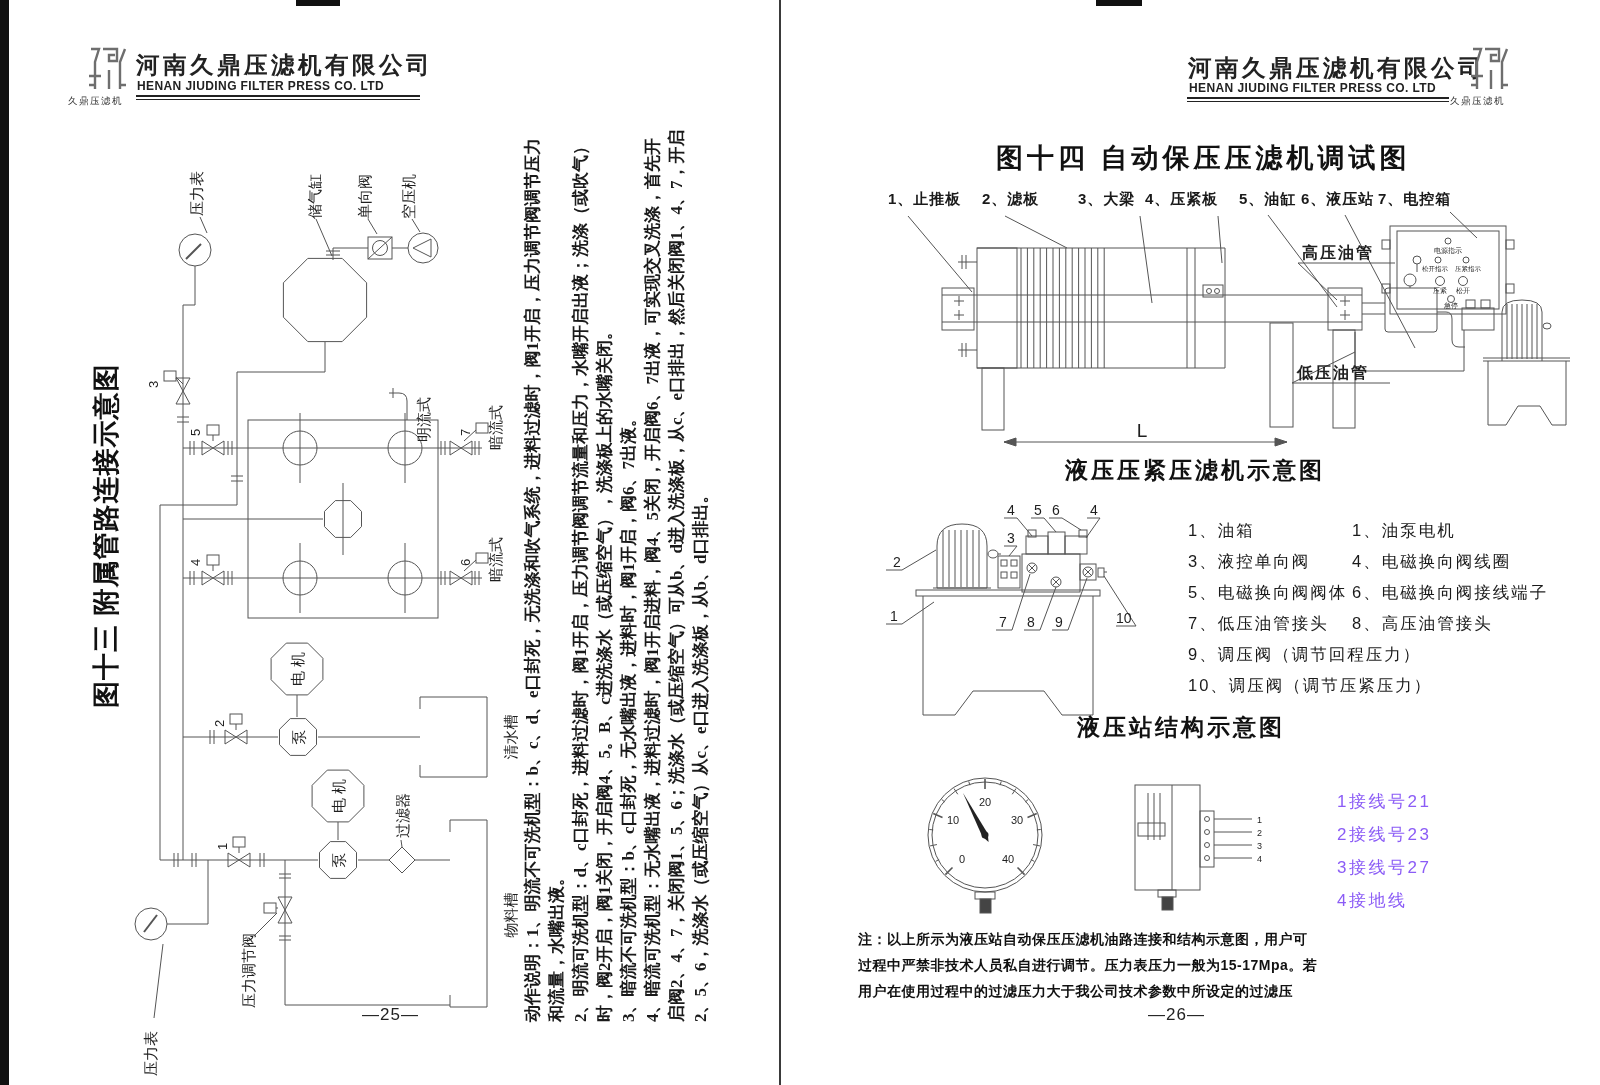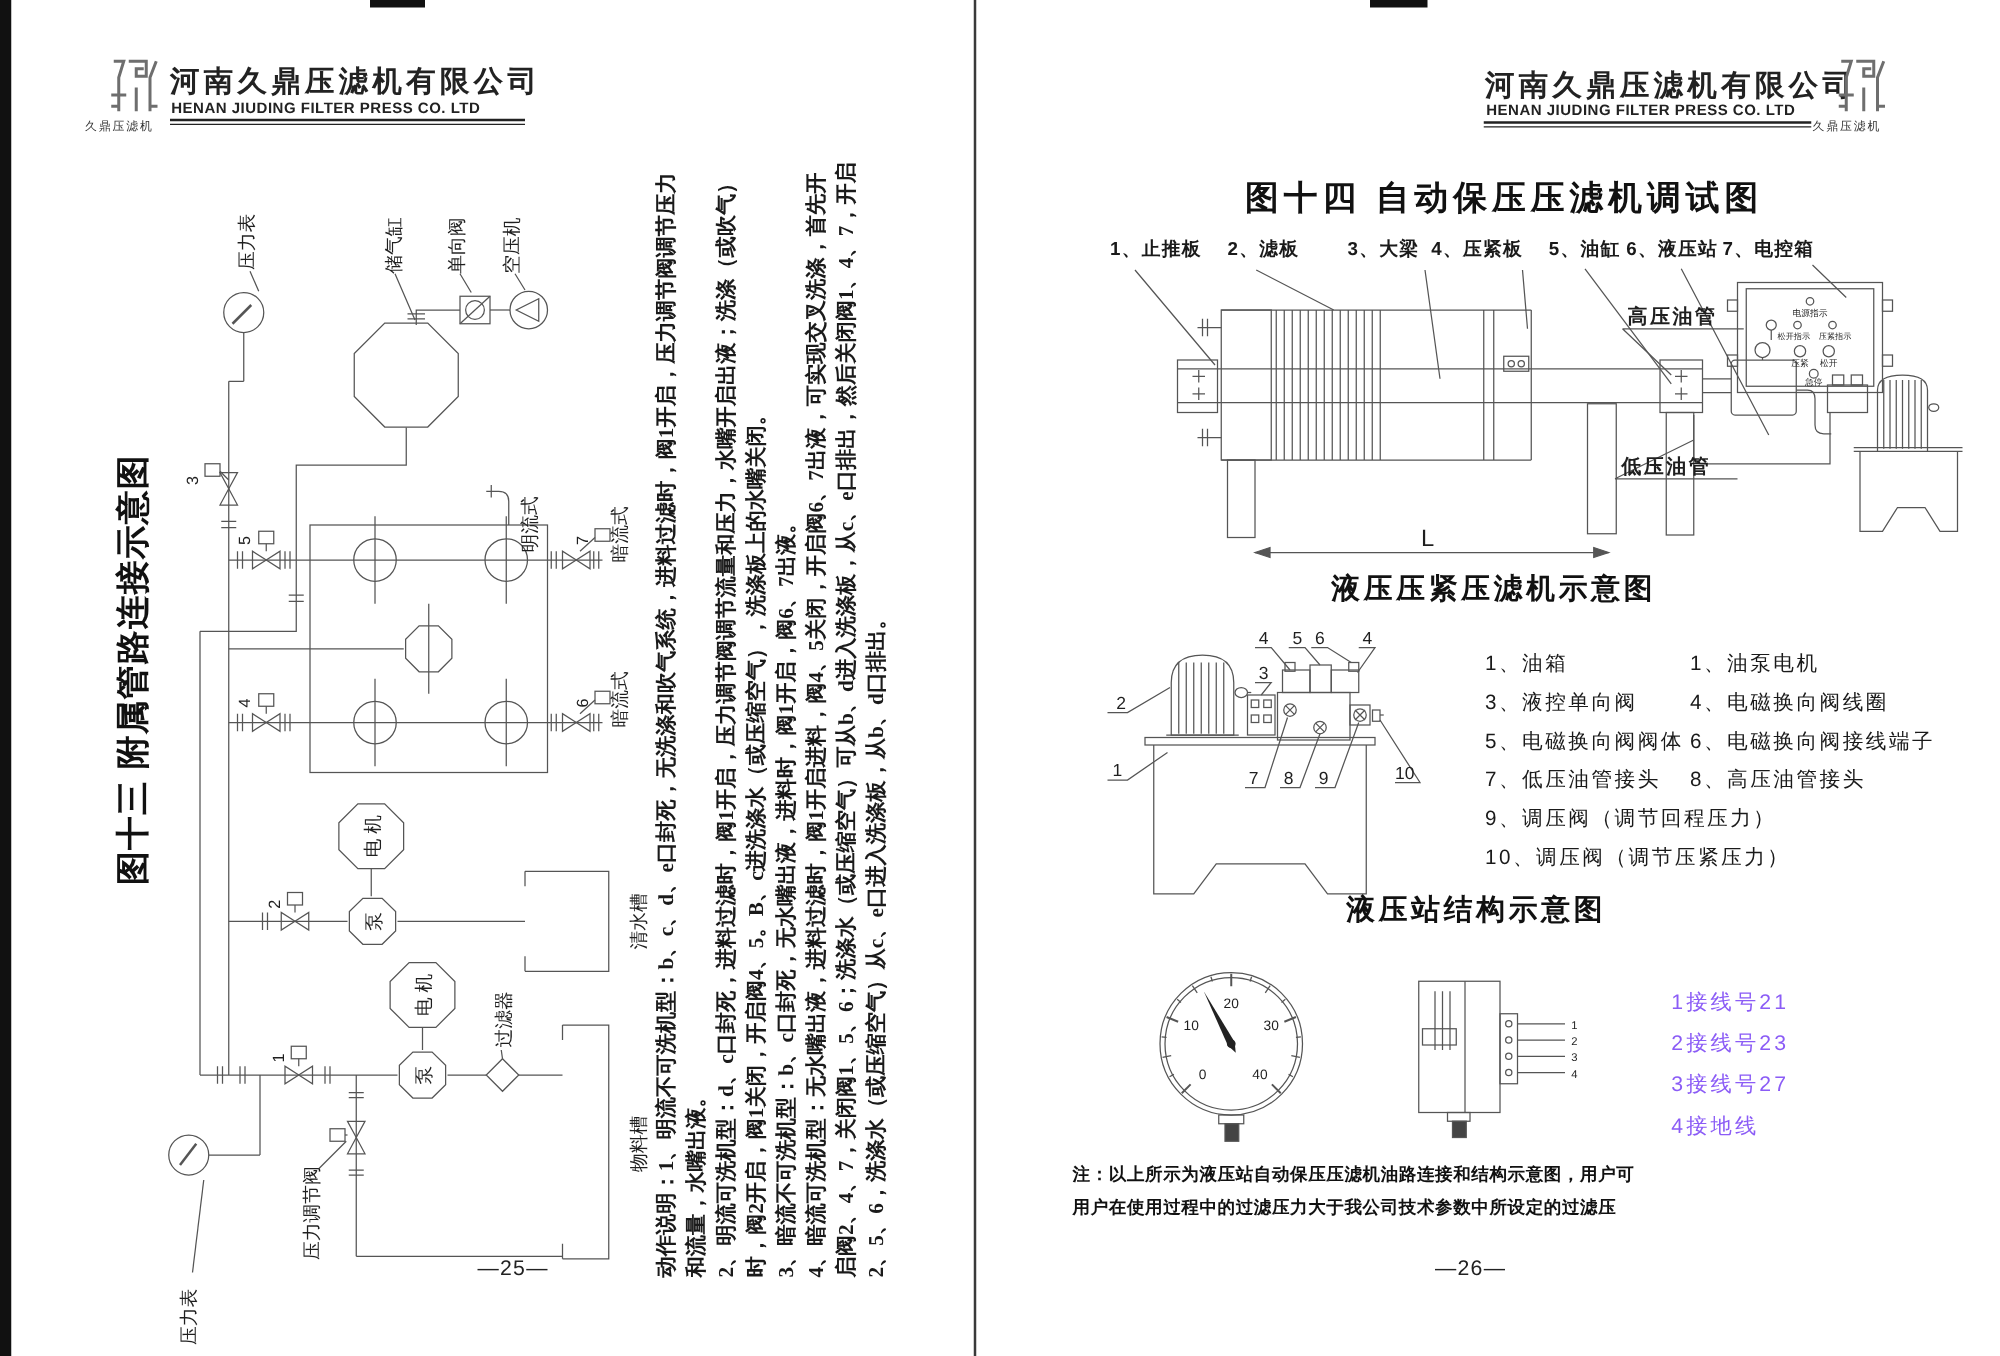--- a/index.html
+++ b/index.html
@@ -210,21 +210,21 @@
       <div>动作说明：1、明流不可洗机型：b、c、d、e口封死，无洗涤和吹气系统，进料过滤时，阀1开启，压力调节阀调节压力</div>
       <div>和流量，水嘴出液。</div>
       <div>2、明流可洗机型：d、c口封死，进料过滤时，阀1开启，压力调节阀调节流量和压力，水嘴开启出液；洗涤（或吹气）</div>
       <div>时，阀2开启，阀1关闭，开启阀4、5。B、c进洗涤水（或压缩空气），洗涤板上的水嘴关闭。</div>
       <div>3、暗流不可洗机型：b、c口封死，无水嘴出液，进料时，阀1开启，阀6、7出液。</div>
       <div>4、暗流可洗机型：无水嘴出液，进料过滤时，阀1开启进料，阀4、5关闭，开启阀6、7出液，可实现交叉洗涤，首先开</div>
       <div>启阀2、4、7，关闭阀1、5、6；洗涤水（或压缩空气）可从b、d进入洗涤板，从c、e口排出，然后关闭阀1、4、7，开启</div>
       <div>2、5、6，洗涤水（或压缩空气）从c、e口进入洗涤板，从b、d口排出。</div>
     </div>
 
-    <div class="abs pgnum" style="left:362px;top:1005px;margin-left:20px;">—25—</div>
+    <div class="abs pgnum" style="left:362px;top:1005px;">—25—</div>
   </div>
 
   <div>
 
     <div class="abs hdr-cn" style="left:1188px;top:52px;">河南久鼎压滤机有限公司</div>
     <div class="abs hdr-en" style="left:1189px;top:81px;">HENAN JIUDING FILTER PRESS CO. LTD</div>
     <div class="abs uline" style="left:1187px;top:97px;width:262px;"></div>
     <div class="abs uline2" style="left:1187px;top:101px;width:262px;"></div>
     <svg class="abs" style="left:1458px;top:44px;" width="58" height="48" viewBox="0 0 58 48">
       <g stroke="#6e6e6e" stroke-width="2.4" fill="none">
@@ -470,18 +470,19 @@
 
     <div class="abs wire" style="left:1337px;top:785px;">
       <div>1接线号21</div>
       <div>2接线号23</div>
       <div>3接线号27</div>
       <div>4接地线</div>
     </div>
 
     <div class="abs note" style="left:858px;top:926px;width:650px;">
       <div>注：以上所示为液压站自动保压压滤机油路连接和结构示意图，用户可</div>
+      <div>过程中严禁非技术人员私自进行调节。压力表压力一般为15-17Mpa。若</div>
       <div>用户在使用过程中的过滤压力大于我公司技术参数中所设定的过滤压</div>
     </div>
 
     <div class="abs pgnum" style="left:1148px;top:1005px;">—26—</div>
   </div>
 </div>
 
 </body></html>

